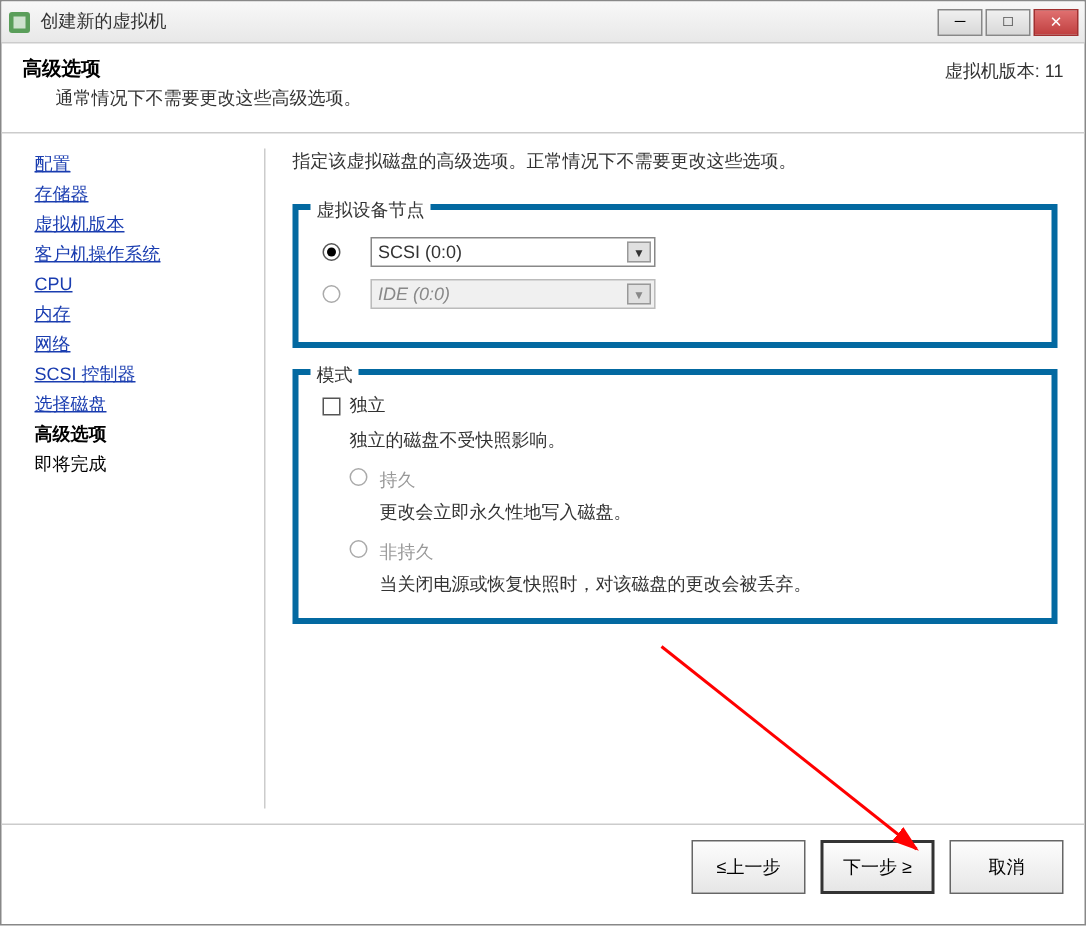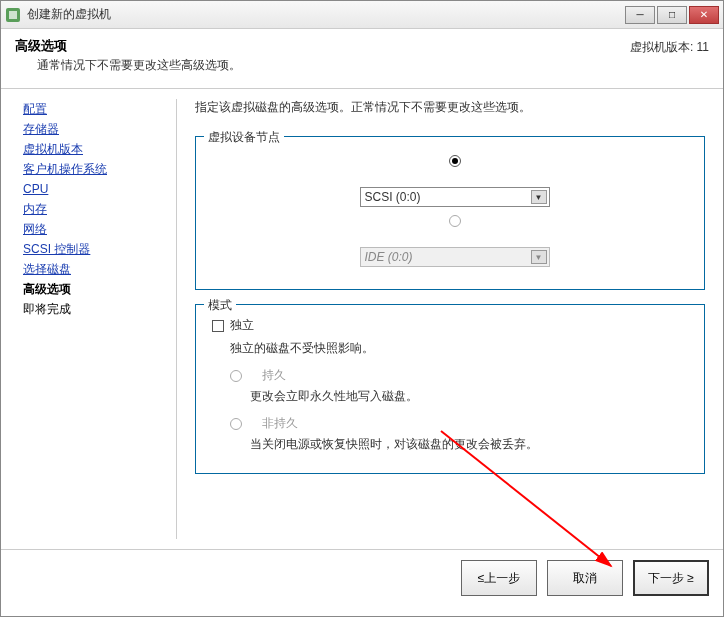--- a/index.html
+++ b/index.html
@@ -17,33 +17,33 @@
     .header-sub { color: #333; padding-left: 22px; }
     .header-right { color: #333; padding-top: 2px; }
     .body-area { display: flex; height: 460px; }
     .sidebar { width: 175px; padding: 10px 6px 6px 22px; }
     .sidebar-item { display: block; color: #1a3db0; text-decoration: underline; cursor: pointer; line-height: 20px; }
     .sidebar-item.current { color: #000; font-weight: bold; text-decoration: none; }
     .sidebar-item.plain { color: #000; text-decoration: none; font-weight: normal; }
     .divider { width: 1px; background: #ccc; margin: 10px 0; }
     .content { flex: 1; padding: 10px 18px; color: #333; }
     .content-desc { margin-bottom: 20px; }
-    .fieldset { border: 1px solid #0369a1; padding: 10px 7px 14px 10px; margin-bottom: 14px; position: relative; }
+    .fieldset { border: 4px solid #0369a1; padding: 10px 7px 14px 10px; margin-bottom: 14px; position: relative; }
     .fieldset-legend { position: absolute; top: -8px; left: 8px; background: #fff; padding: 0 4px; color: #333; }
-    .device-row { display: flex; align-items: center; gap: 20px; margin: 8px 0 8px 6px; flex-direction: column; }
+    .device-row { display: flex; align-items: center; gap: 20px; margin: 8px 0 8px 6px; }
     .radio { width: 12px; height: 12px; border: 1px solid #555; border-radius: 50%; display: inline-flex; align-items: center; justify-content: center; cursor: pointer; }
     .radio.selected::after { content: ""; width: 6px; height: 6px; background: #000; border-radius: 50%; }
     .radio.disabled { border-color: #aaa; cursor: default; }
     .select { border: 1px solid #888; height: 20px; display: flex; align-items: center; padding: 0 4px; background: #fff; min-width: 190px; position: relative; }
     .select.disabled { background: #f0f0f0; color: #888; border-color: #bbb; font-style: italic; }
     .select-arrow { position: absolute; right: 2px; top: 2px; width: 16px; height: 14px; background: #e0e0e0; border: 1px solid #999; display: flex; align-items: center; justify-content: center; font-size: 8px; }
     .checkbox { width: 12px; height: 12px; border: 1px solid #555; display: inline-block; margin-right: 6px; vertical-align: middle; cursor: pointer; }
     .mode-line { margin: 2px 0 6px 6px; display: flex; align-items: center; }
     .mode-desc { margin: 0 0 10px 24px; color: #333; }
-    .mode-option { margin: 4px 0 4px 24px; display: flex; align-items: center; gap: 20px; }
+    .mode-option { margin: 4px 0 4px 24px; display: flex; gap: 8px; }
     .mode-option-desc { margin: 0 0 10px 44px; color: #333; }
     .disabled-text { color: #999; }
     .footer { border-top: 1px solid #ccc; padding: 10px 14px; display: flex; justify-content: flex-end; gap: 10px; }
     .btn { min-width: 76px; height: 36px; border: 1px solid #666; background: linear-gradient(#fdfdfd,#e6e6e6); cursor: pointer; font-size: 12px; font-family: inherit; }
     .btn.highlight { border: 2px solid #333; }
     .arrow-annotation { position: absolute; pointer-events: none; }
   </style>
 </head>
 <body>
 
@@ -128,22 +128,22 @@
           <span class="radio disabled"></span>
           <span class="disabled-text">非持久</span>
         </div>
         <div class="mode-option-desc">当关闭电源或恢复快照时，对该磁盘的更改会被丢弃。</div>
       </div>
     </div>
   </div>
 
   <div class="footer">
     <button class="btn">≤上一步</button>
+    <button class="btn highlight">下一步 ≥</button>
     <button class="btn">取消</button>
-    <button class="btn highlight">下一步 ≥</button>
   </div>
 
   <svg class="arrow-annotation" style="left:430px; top:420px;" width="220" height="170">
     <defs>
         <marker id="ah" markerWidth="10" markerHeight="10" refX="8" refY="3" orient="auto">
           <path d="M0,0 L0,6 L9,3 z" fill="#ff0000"></path>
         </marker>
       </defs>
     <line x1="10" y1="10" x2="180" y2="145" stroke="#ff0000" stroke-width="2" marker-end="url(#ah)"></line>
   </svg>

